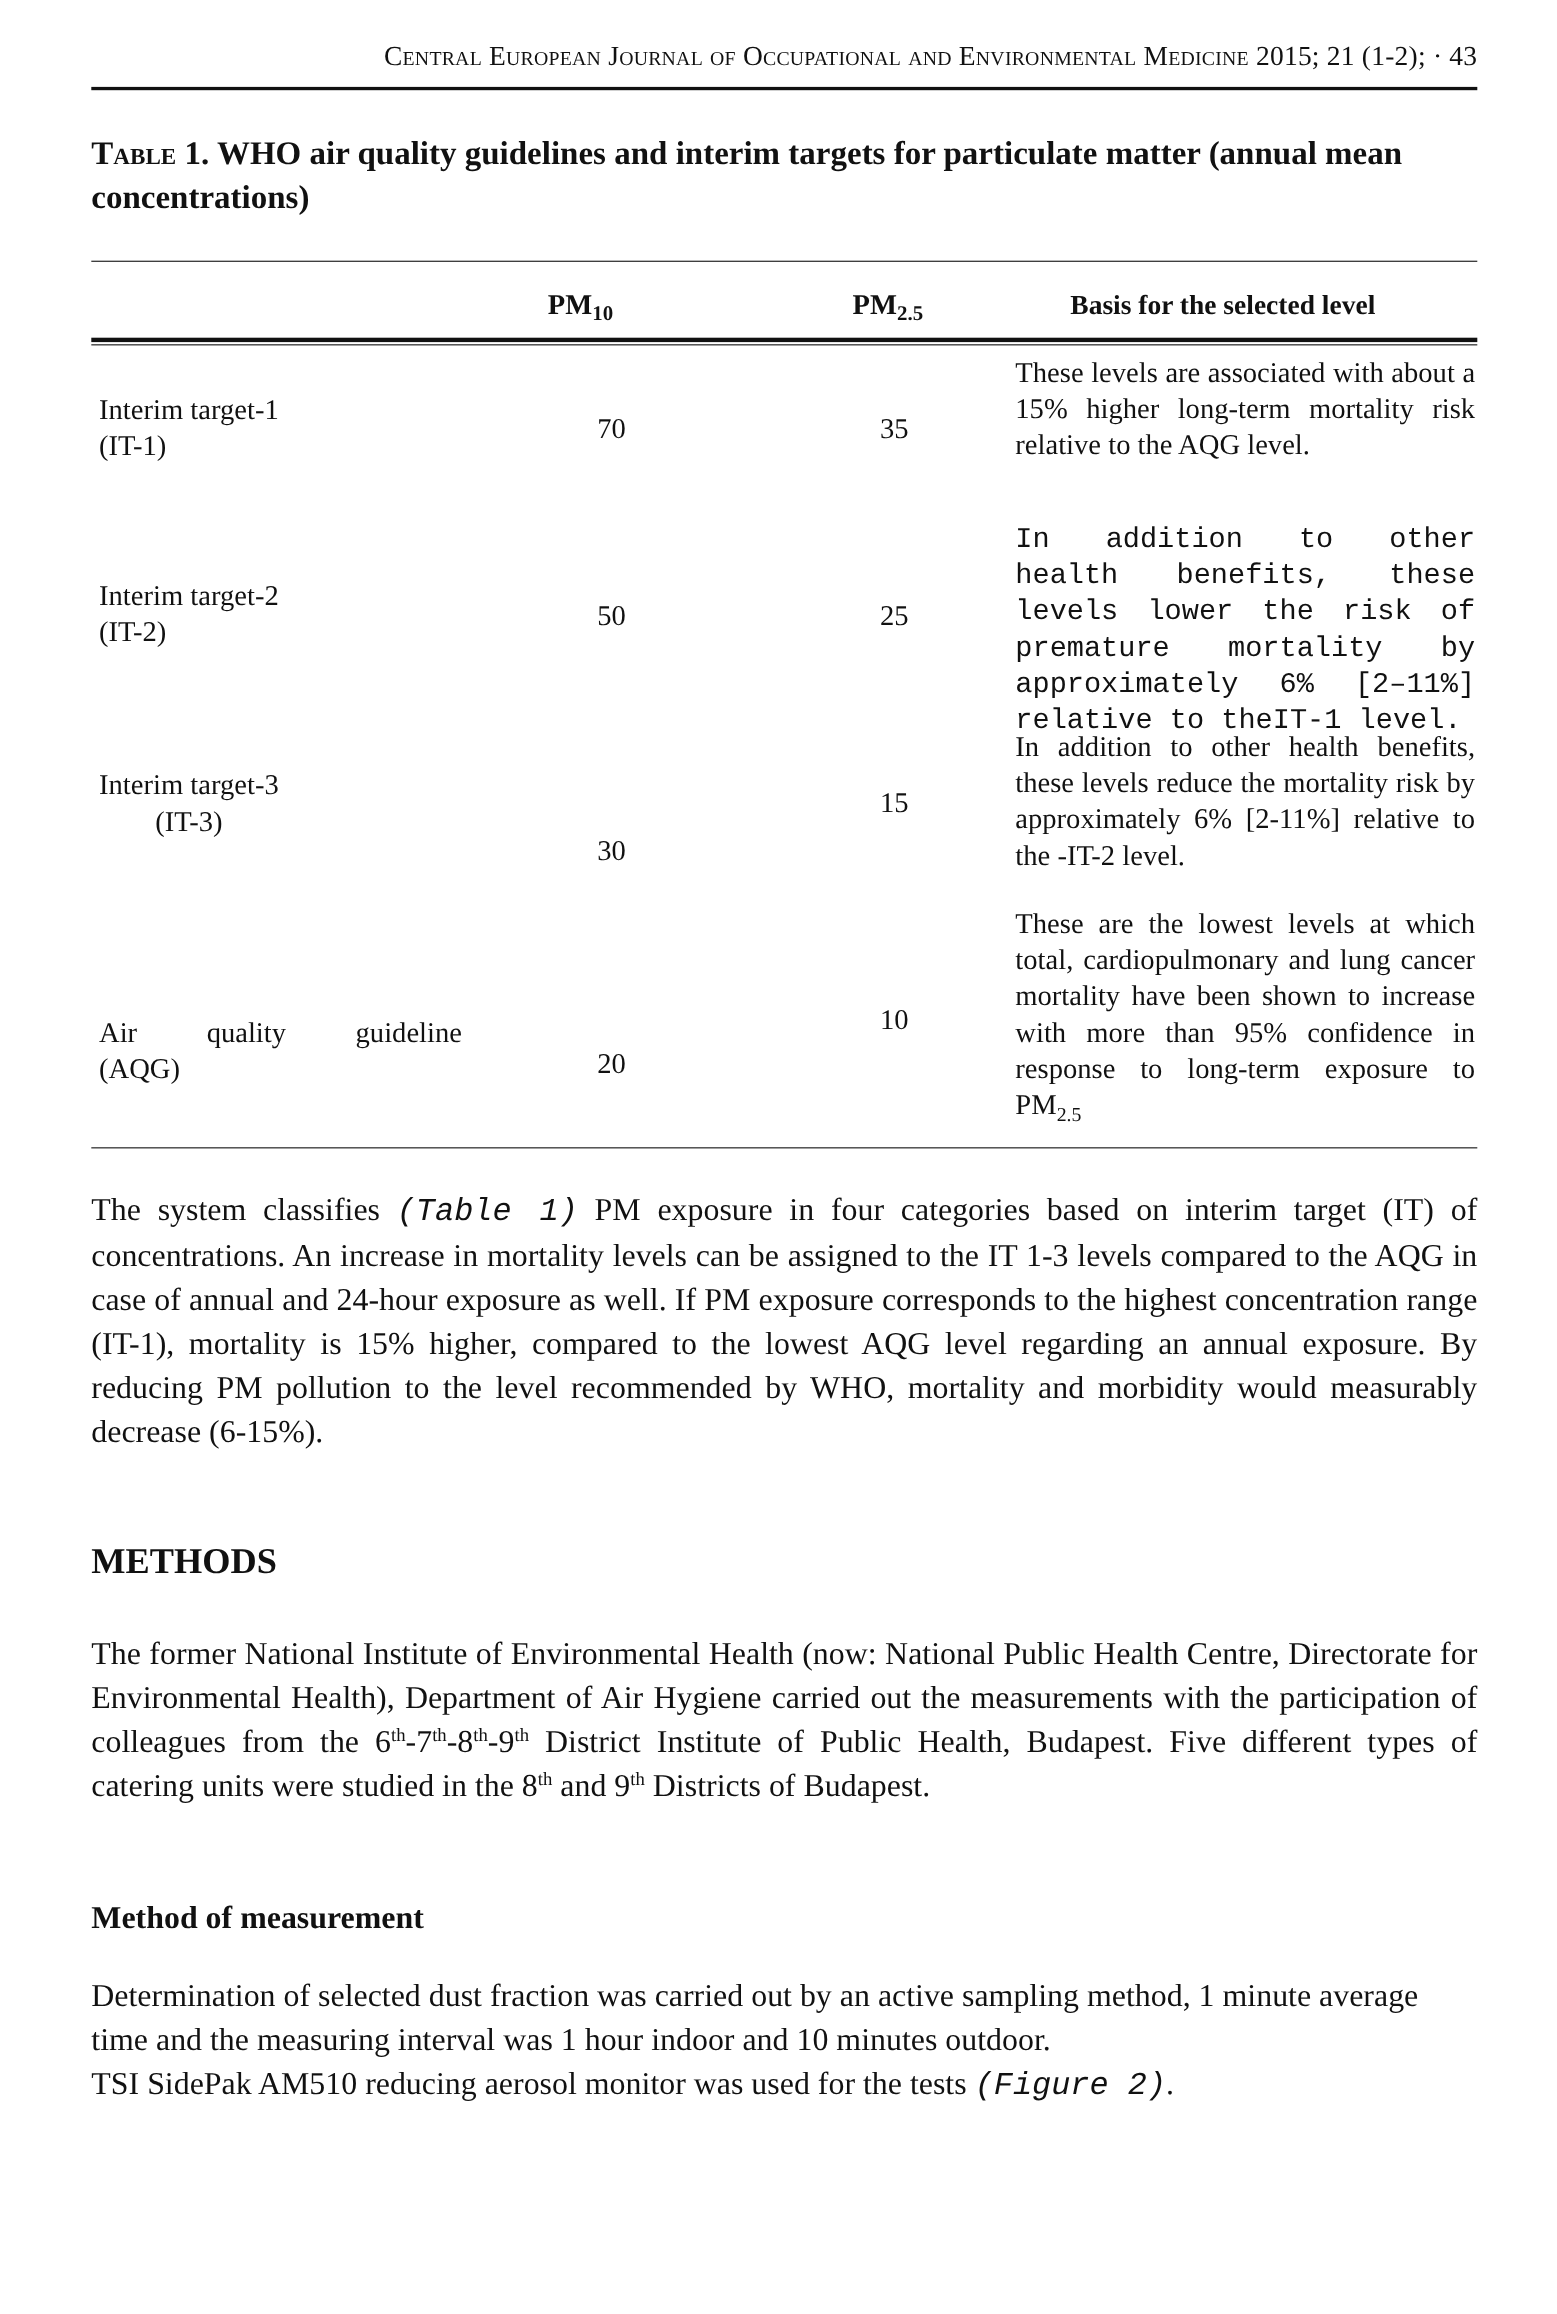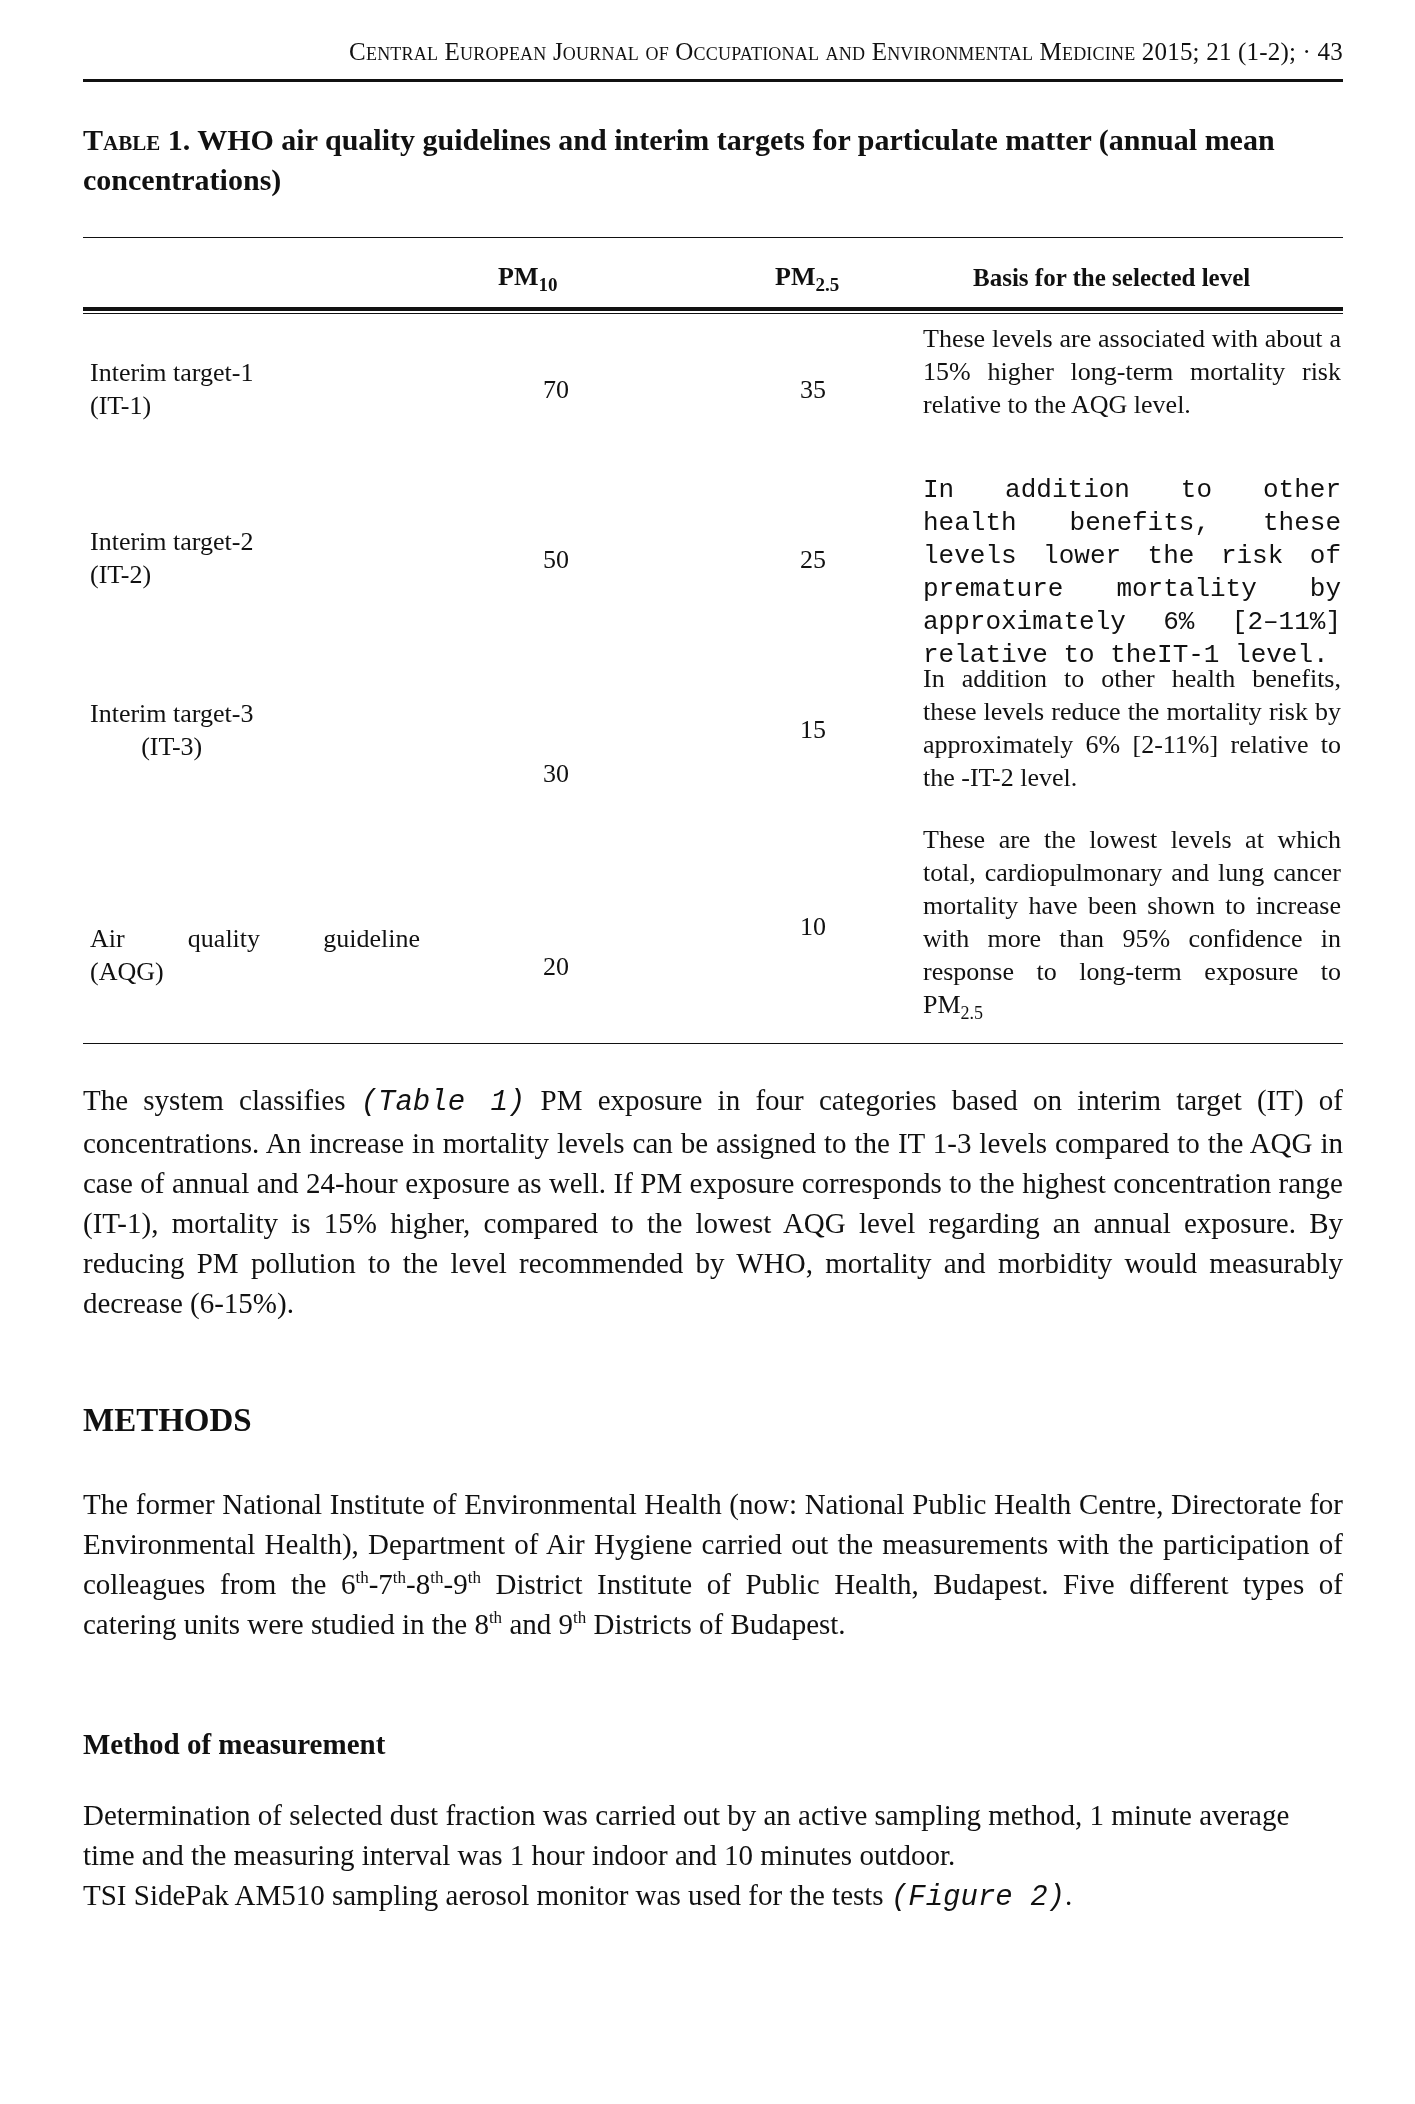--- a/index.html
+++ b/index.html
@@ -101,16 +101,16 @@
   <div class="h1" style="top:1402px;">METHODS</div>
 
   <div class="para" style="top:1484px;">
     <span>The former National Institute of Environmental Health (now: National Public Health Centre, Directorate for Environmental Health), Department of Air Hygiene carried out the measurements with the participation of colleagues from the 6</span><sup>th</sup><span>-7</span><sup>th</sup><span>-8</span><sup>th</sup><span>-9</span><sup>th</sup><span> District Institute of Public Health, Budapest. Five different types of catering units were studied in the 8</span><sup>th</sup><span> and 9</span><sup>th</sup><span> Districts of Budapest.</span>
   </div>
 
   <div class="h2" style="top:1728px;">Method of measurement</div>
 
   <div class="para" style="top:1795px;text-align:left;">
     <div>Determination of selected dust fraction was carried out by an active sampling method, 1 minute average time and the measuring interval was 1 hour indoor and 10 minutes outdoor.</div>
-    <div><span>TSI SidePak AM510 sampling aerosol monitor was used for the tests </span><i>(Figure 2)</i><span>.</span></div>
+    <div><span>TSI SidePak AM510 reducing aerosol monitor was used for the tests </span><i>(Figure 2)</i><span>.</span></div>
   </div>
 
 </div>
 
 </body></html>

